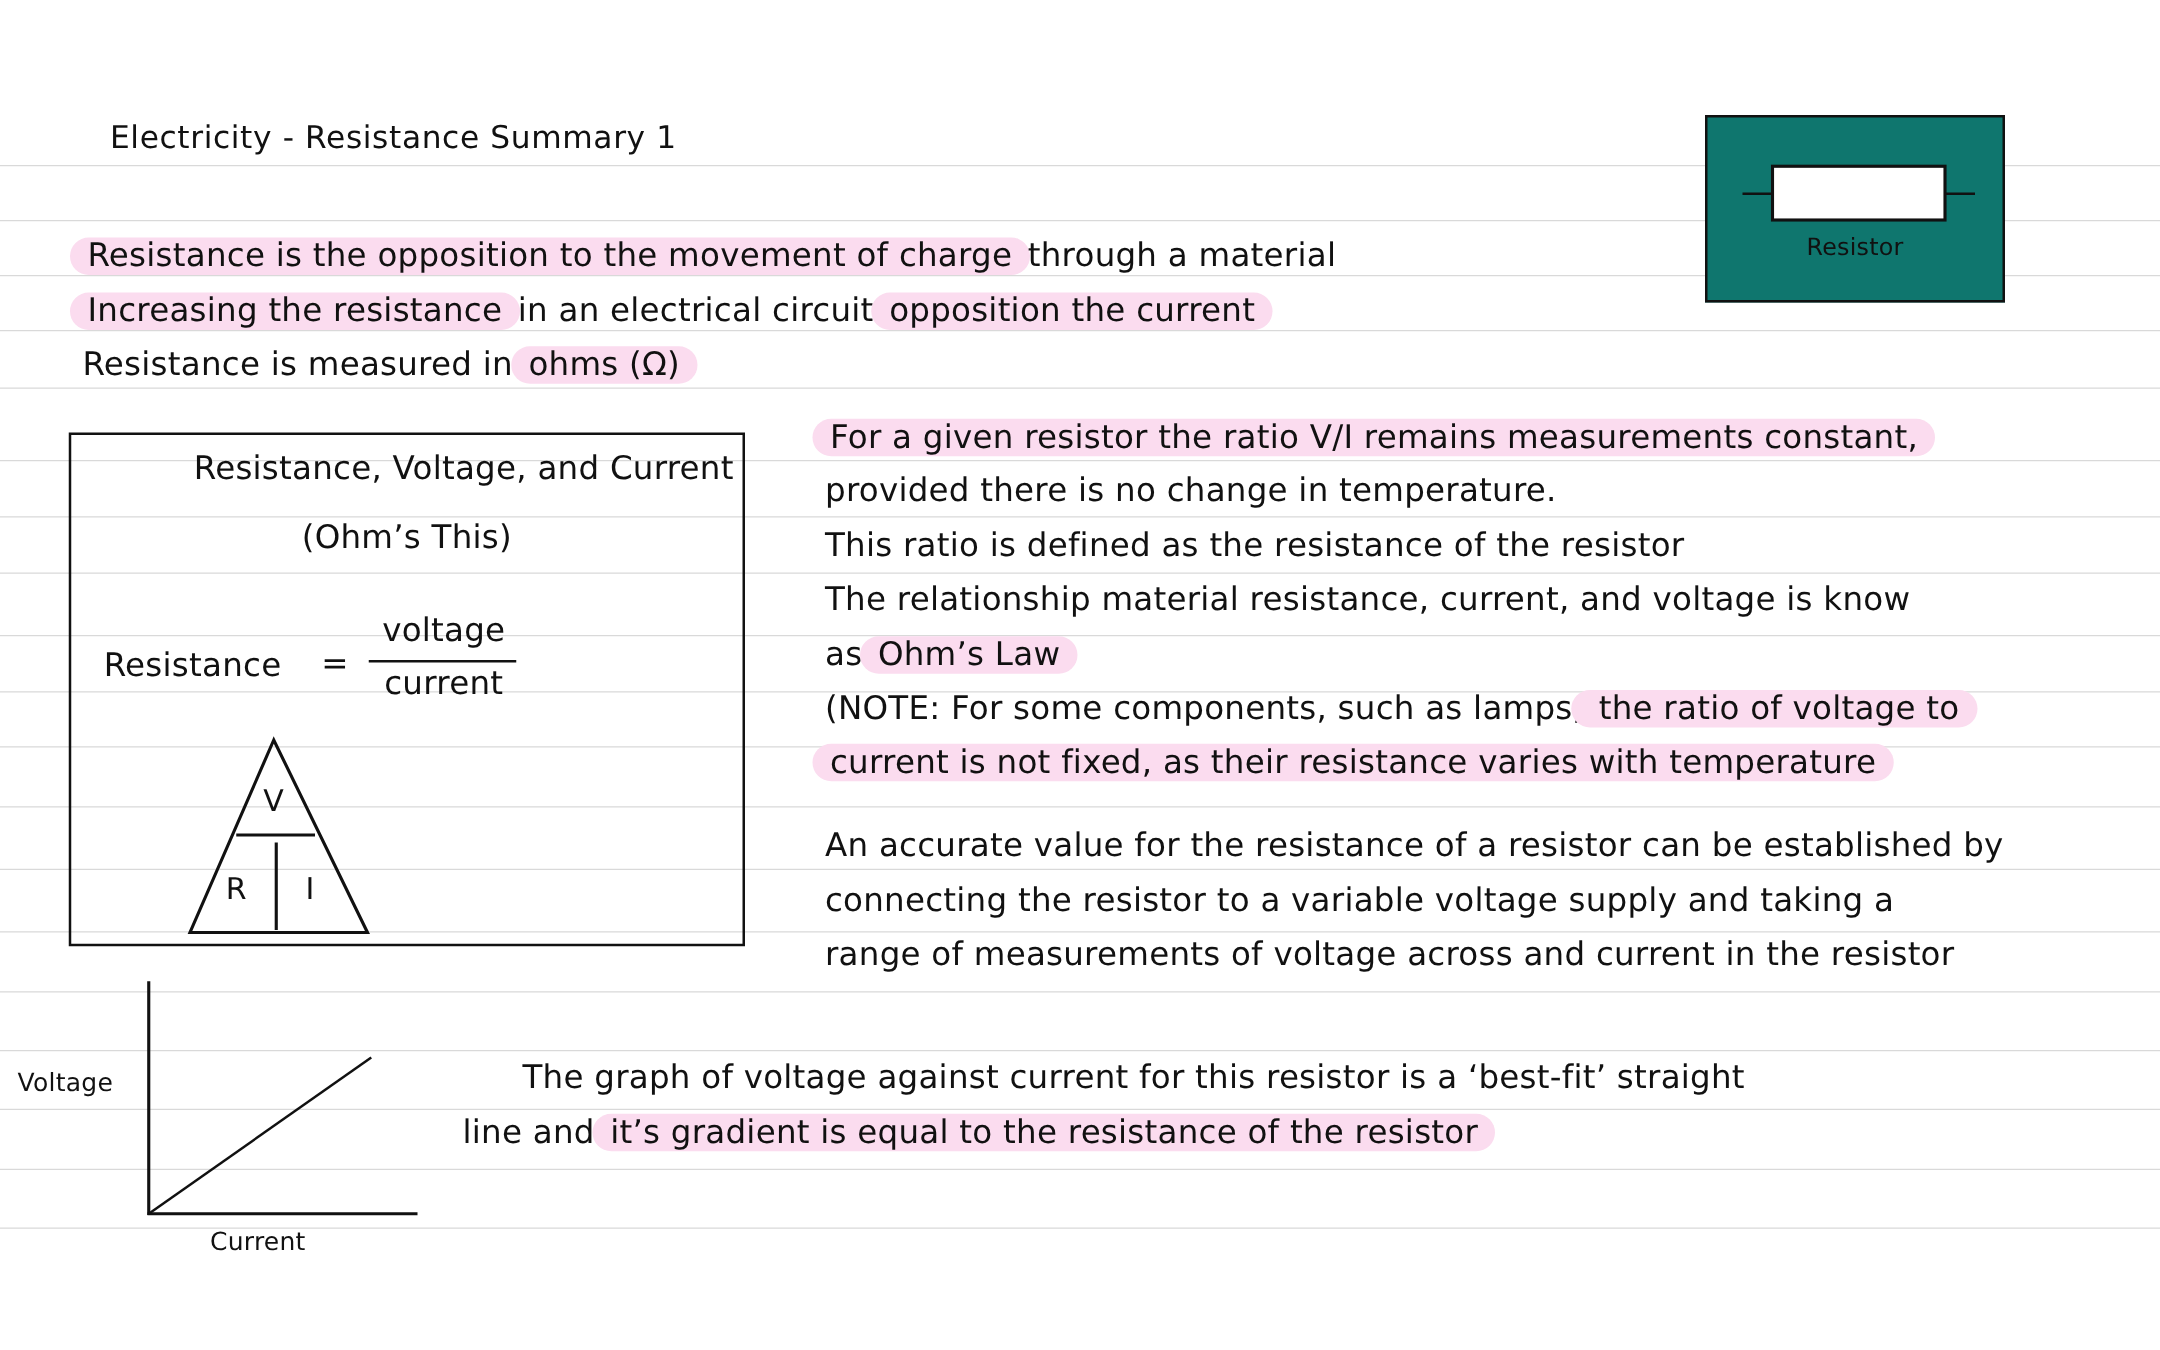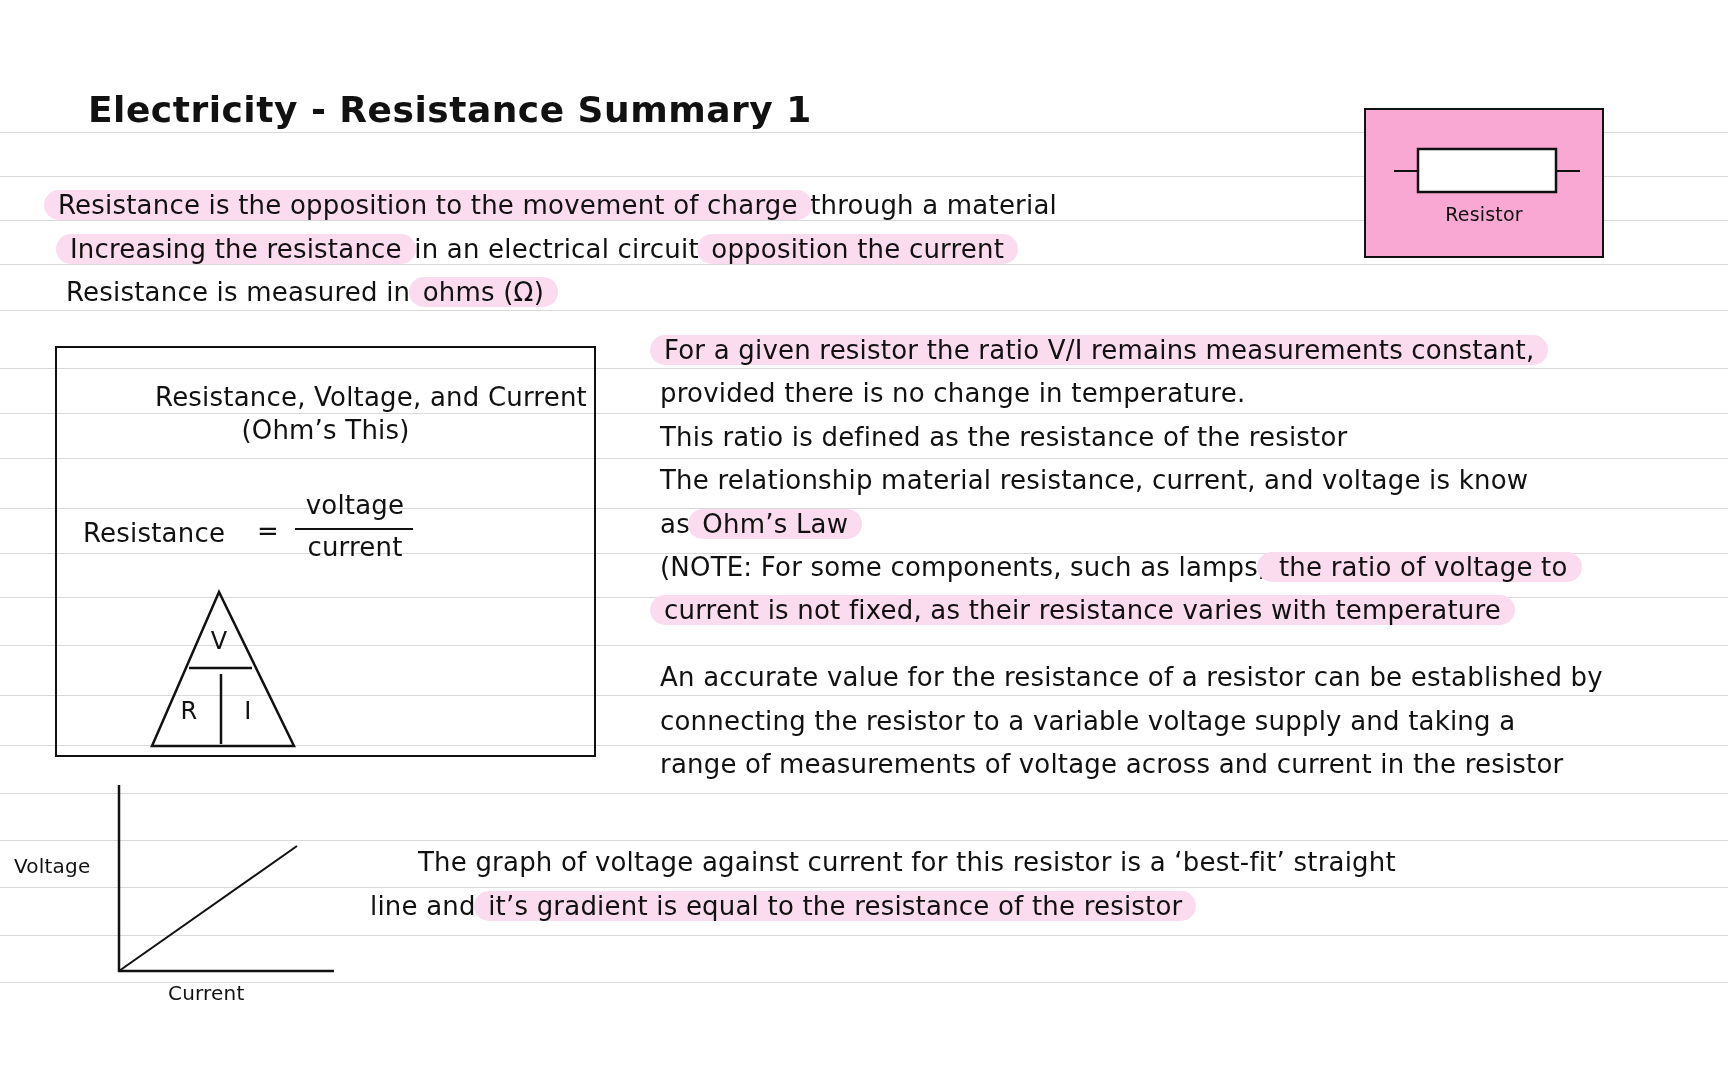--- a/index.html
+++ b/index.html
@@ -8,21 +8,21 @@
     background:#ffffff;
     font-family:"DejaVu Sans", sans-serif;
     color:#111;
   }
   .rule { position:absolute; height:1px; background:#d9d9d9; }
   .txt {
     position:absolute; white-space:nowrap; font-size:26px; line-height:34px;
     letter-spacing:0.2px; color:#111;
   }
   .hl { background:#fbdcef; border-radius:18px; padding:0 14px; margin:0 -10px; }
-  .title { font-size:36px; line-height:44px; letter-spacing:0.5px;font-weight:bold; }
+  .title { font-size:25px; line-height:44px; letter-spacing:0.5px; }
   .box { position:absolute; border:2px solid #111; background:transparent; }
   .center { text-align:center; }
   svg { position:absolute; overflow:visible; }
 </style>
 </head>
 <body>
 
 <div>
   <div class="rule" style="top:132px;left:0;width:1728px;"></div>
   <div class="rule" style="top:176px;left:0;width:1728px;"></div>
@@ -40,41 +40,41 @@
   <div class="rule" style="top:745px;left:0;width:1728px;"></div>
   <div class="rule" style="top:793px;left:0;width:1728px;"></div>
   <div class="rule" style="top:840px;left:0;width:1728px;"></div>
   <div class="rule" style="top:887px;left:0;width:1728px;"></div>
   <div class="rule" style="top:935px;left:0;width:1728px;"></div>
   <div class="rule" style="top:982px;left:0;width:1728px;"></div>
 </div>
 
 <div class="txt title" style="left:88px;top:88px;">Electricity - Resistance Summary 1</div>
 
-<div class="box" style="left:1364px;top:108px;width:236px;height:146px;background:#f9a8d4;">
+<div class="box" style="left:1364px;top:92px;width:236px;height:146px;background:#0f766e;">
   <svg width="236" height="146" style="left:0;top:0;">
     <line x1="28" y1="61" x2="52" y2="61" stroke="#111" stroke-width="2"></line>
     <rect x="52" y="39" width="138" height="43" fill="#fff" stroke="#111" stroke-width="2.5"></rect>
     <line x1="190" y1="61" x2="214" y2="61" stroke="#111" stroke-width="2"></line>
   </svg>
   <div class="txt center" style="left:0;width:236px;top:92px;font-size:19px;line-height:24px;">Resistor</div>
 </div>
 
-<div class="txt" style="left:54px;top:188px;">
+<div class="txt" style="left:66px;top:188px;">
   <span class="hl">Resistance is the opposition to the movement of charge</span><span> through a material</span>
 </div>
 <div class="txt" style="left:66px;top:232px;">
   <span class="hl">Increasing the resistance</span><span> in an electrical circuit </span><span class="hl">opposition the current</span>
 </div>
 <div class="txt" style="left:66px;top:275px;">
   <span>Resistance is measured in </span><span class="hl">ohms (Ω)</span>
 </div>
 
 <div class="box" style="left:55px;top:346px;width:537px;height:407px;background:transparent;">
-  <div class="txt center" style="left:0;width:628px;top:32px;">Resistance, Voltage, and Current</div>
+  <div class="txt center" style="left:0;width:628px;top:10px;">Resistance, Voltage, and Current</div>
   <div class="txt center" style="left:0;width:537px;top:65px;">(Ohm’s This)</div>
 
   <div>
     <div class="txt" style="left:26px;top:168px;">Resistance</div>
     <div class="txt" style="left:200px;top:166px;">=</div>
     <div class="txt center" style="left:238px;width:120px;top:140px;">voltage</div>
     <div style="position:absolute;left:238px;top:180px;width:118px;height:2px;background:#111;"></div>
     <div class="txt center" style="left:238px;width:120px;top:182px;">current</div>
   </div>
 

